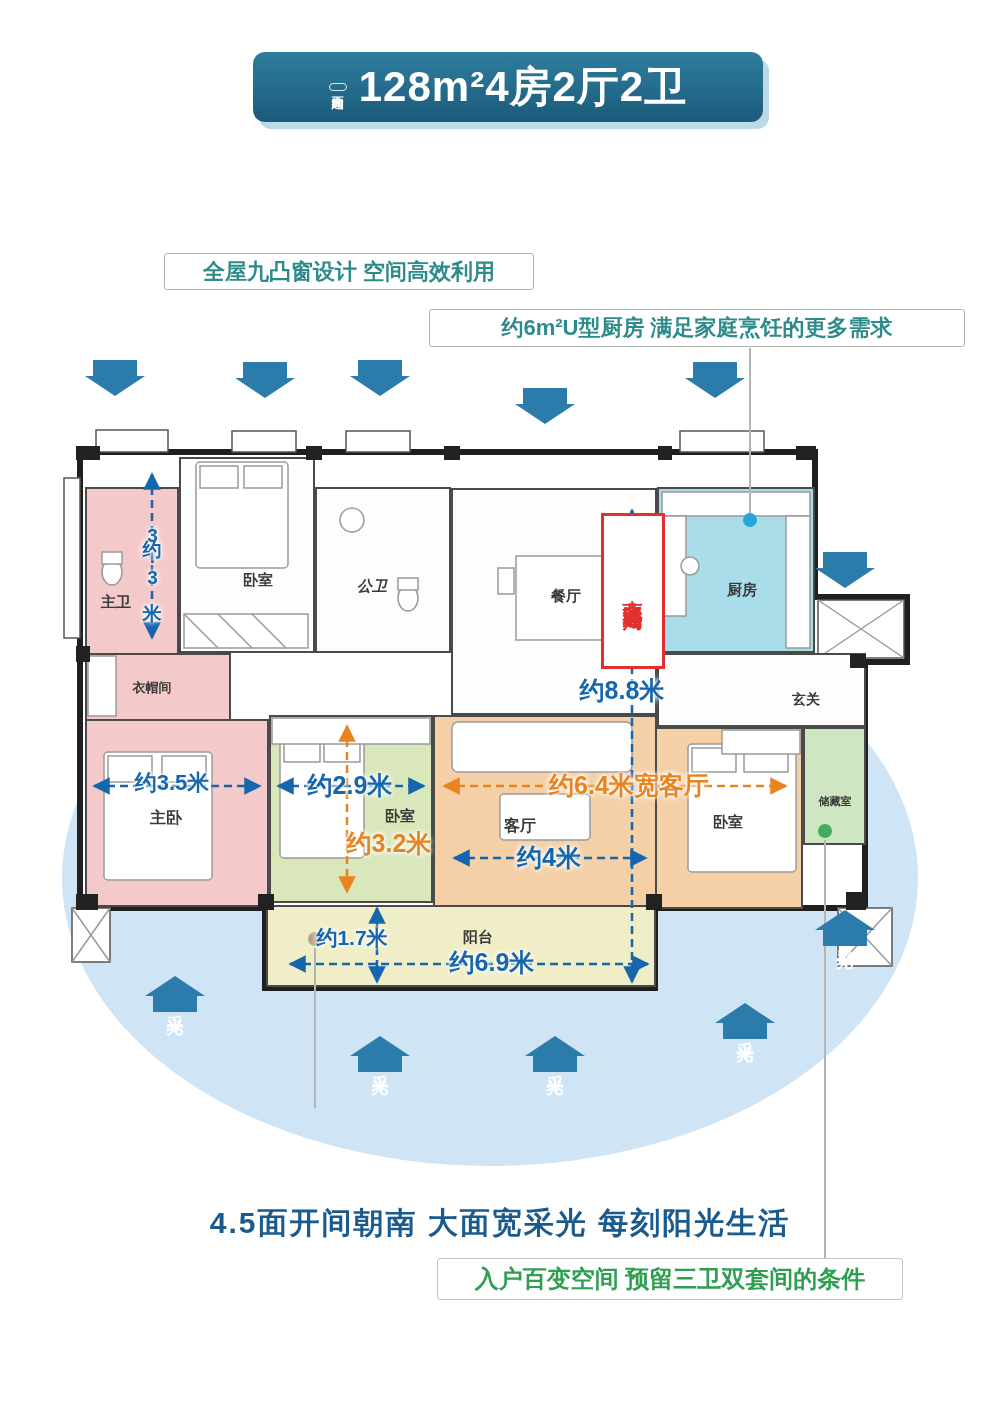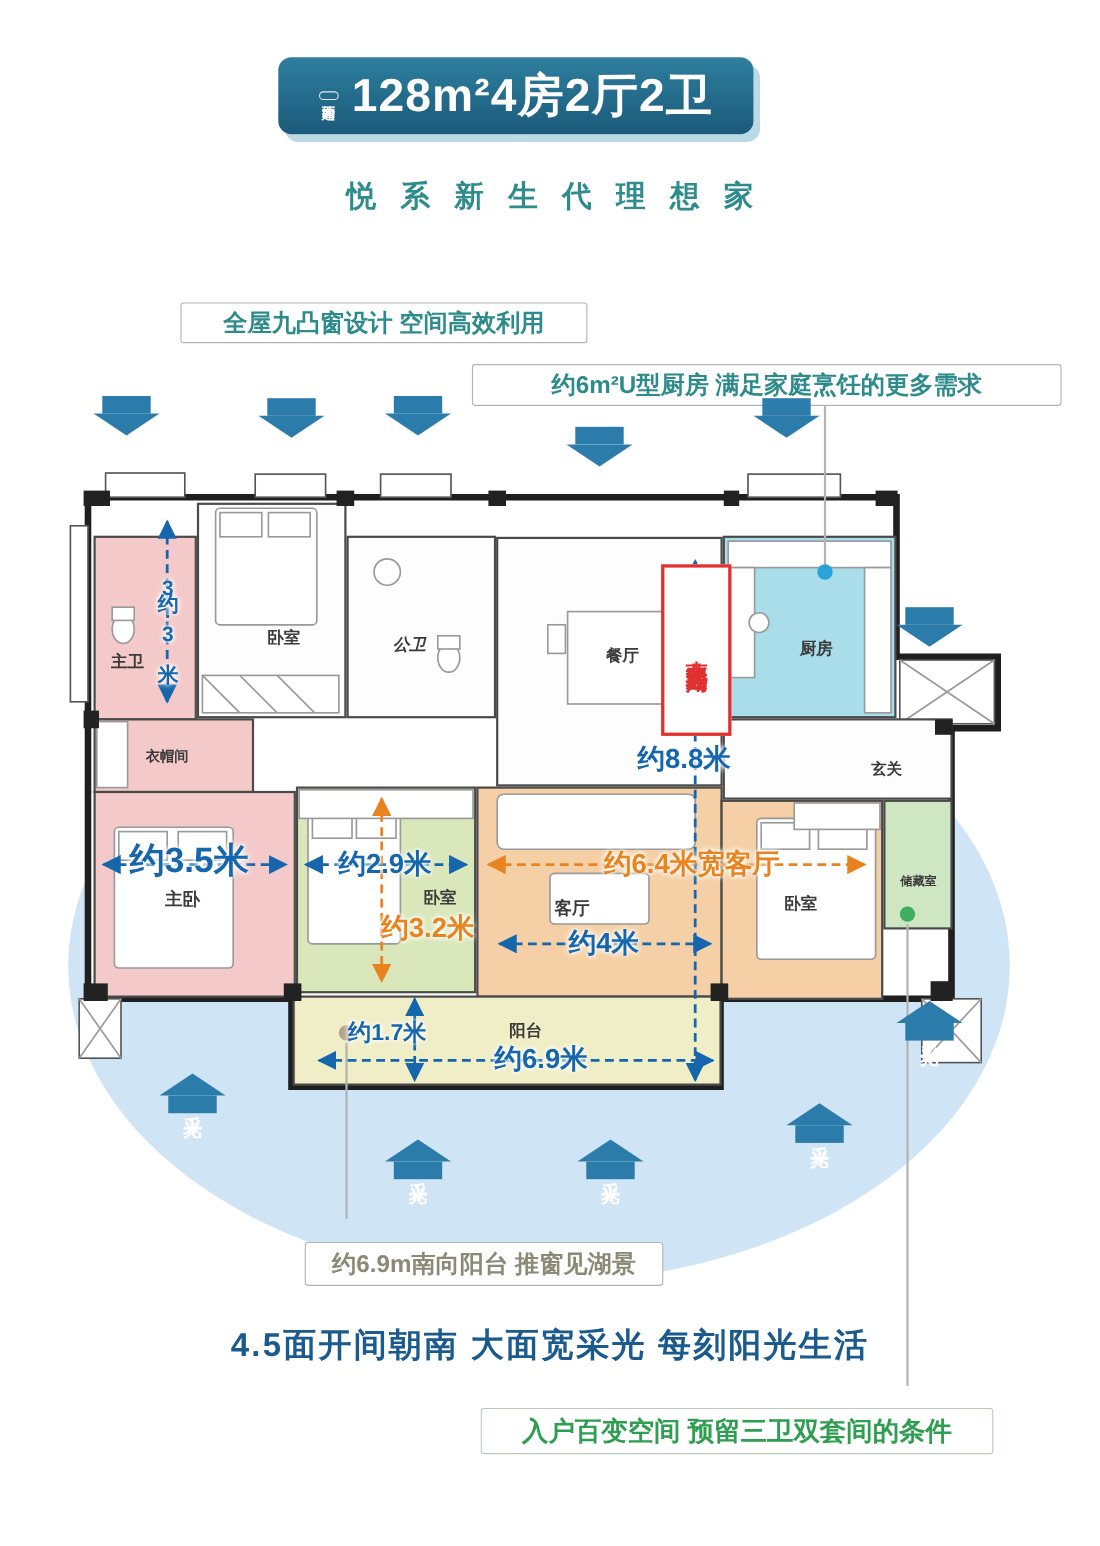--- a/index.html
+++ b/index.html
@@ -1,32 +1,32 @@
 <!DOCTYPE html>
 <html><head>
 <meta charset="utf-8">
 <style>
   html,body{margin:0;padding:0;background:#fff;}
   .stage{position:relative;width:1000px;height:1405px;background:#ffffff;overflow:hidden;
          font-family:"Liberation Sans",sans-serif;margin:0 auto;}
   .abs{position:absolute;}
 
   
-  .title-badge{position:absolute;left:253px;top:52px;width:432px;height:70px;border-radius:12px;
+  .title-badge{position:absolute;left:253px;top:52px;width:510px;height:70px;border-radius:12px;
     background:linear-gradient(180deg,#2e7e9e 0%,#1b5a7a 100%);display:flex;align-items:center;
     justify-content:center;box-shadow:6px 7px 0 #bcd9e6;}
   .mini-badge{writing-mode:vertical-rl;text-orientation:upright;color:#fff;font-size:12px;font-weight:700;
     border:1px solid rgba(255,255,255,.85);border-radius:6px;padding:3px 2px;margin-right:12px;line-height:1;}
   .main-title{color:#fff;font-size:42px;font-weight:800;letter-spacing:1px;white-space:nowrap;}
   .subtitle{position:absolute;left:0;right:0;top:160px;text-align:center;color:#2f8c8c;
     font-size:27px;font-weight:600;letter-spacing:22px;text-indent:22px;}
 
   
   .callout{position:absolute;background:#fff;border:1px solid #b3b3b3;border-radius:3px;
-    display:flex;align-items:center;justify-content:center;font-weight:700;color:#2e8b8b;white-space:nowrap;margin-top:22px;}
+    display:flex;align-items:center;justify-content:center;font-weight:700;color:#2e8b8b;white-space:nowrap;}
   .callout.gray{color:#8a8a76;}
   .callout.green{color:#2e9e50;border-color:#b9ccb9;}
   .south-line{position:absolute;left:0;right:0;top:1203px;text-align:center;color:#1a5a8c;
     font-size:30px;font-weight:800;letter-spacing:2px;}
 
   
   .sun-arrow{position:absolute;display:flex;flex-direction:column;align-items:center;width:60px;}
   .sun-arrow .body{width:44px;background:#2c7cab;color:#fff;font-weight:700;font-size:17px;
     display:flex;justify-content:center;padding:5px 0;}
   .sun-arrow .body span{writing-mode:vertical-rl;text-orientation:upright;letter-spacing:3px;line-height:1;}
@@ -170,25 +170,23 @@
   </svg>
 
   <div class="dot" style="left:750px;top:520px;background:#29a3d8;"></div>
   <div class="dot" style="left:315px;top:939px;background:#b3a489;"></div>
   <div class="dot" style="left:825px;top:831px;background:#3fae62;"></div>
 
   <div class="title-badge">
     <span class="mini-badge">建面约</span>
     <span class="main-title">128m²4房2厅2卫</span>
   </div>
-  <div class="subtitle">悦系新生代理想家</div>
 
   <div class="callout" style="left:164px;top:253px;width:368px;height:35px;font-size:22px;">全屋九凸窗设计 空间高效利用</div>
   <div class="callout" style="left:429px;top:309px;width:534px;height:36px;font-size:22px;">约6m²U型厨房 满足家庭烹饪的更多需求</div>
-  <div class="callout gray" style="left:277px;top:1107px;width:324px;height:38px;font-size:22px;">约6.9m南向阳台 推窗见湖景</div>
   <div class="south-line">4.5面开间朝南 大面宽采光 每刻阳光生活</div>
   <div class="callout green" style="left:437px;top:1258px;width:464px;height:40px;font-size:24px;">入户百变空间 预留三卫双套间的条件</div>
 
   <div class="ns-box">
     <span>南北通透布局</span>
   </div>
 
   <div class="sun-arrow" style="left:85px;top:360px;">
     <div class="body">
         <span>采光</span>
@@ -265,21 +263,21 @@
   <div class="room-label" style="left:566px;top:596px;">餐厅</div>
   <div class="room-label" style="left:742px;top:590px;">厨房</div>
   <div class="room-label" style="left:806px;top:700px;font-size:14px;">玄关</div>
   <div class="room-label" style="left:400px;top:816px;">卧室</div>
   <div class="room-label" style="left:520px;top:826px;font-size:16px;text-align:right;">客厅</div>
   <div class="room-label" style="left:728px;top:822px;">卧室</div>
   <div class="room-label" style="left:835px;top:801px;font-size:11px;font-weight:800;">储藏室</div>
   <div class="room-label" style="left:478px;top:937px;text-align:right;">阳台</div>
 
   <div class="dim-label v-text" style="left:152px;top:556px;font-size:19px;">约3.3米</div>
-  <div class="dim-label" style="left:172px;top:783px;font-size:32px;">约3.5米</div>
+  <div class="dim-label" style="left:172px;top:783px;font-size:22px;">约3.5米</div>
   <div class="dim-label" style="left:350px;top:785px;">约2.9米</div>
   <div class="dim-label orange" style="left:349px;top:843px;margin-left:40px;">约3.2米</div>
   <div class="dim-label orange" style="left:629px;top:785px;text-align:right;">约6.4米宽客厅</div>
   <div class="dim-label" style="left:549px;top:857px;">约4米</div>
   <div class="dim-label" style="left:622px;top:690px;">约8.8米</div>
   <div class="dim-label" style="left:352px;top:938px;font-size:21px;">约1.7米</div>
   <div class="dim-label" style="left:492px;top:962px;">约6.9米</div>
 
 </div>
 

